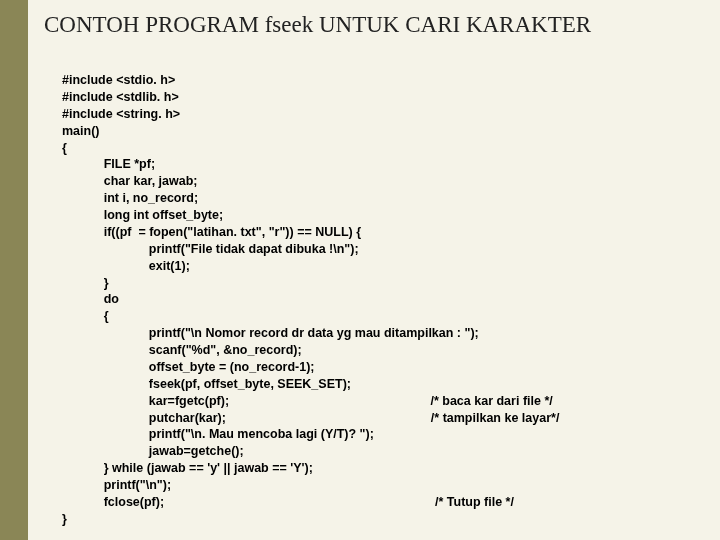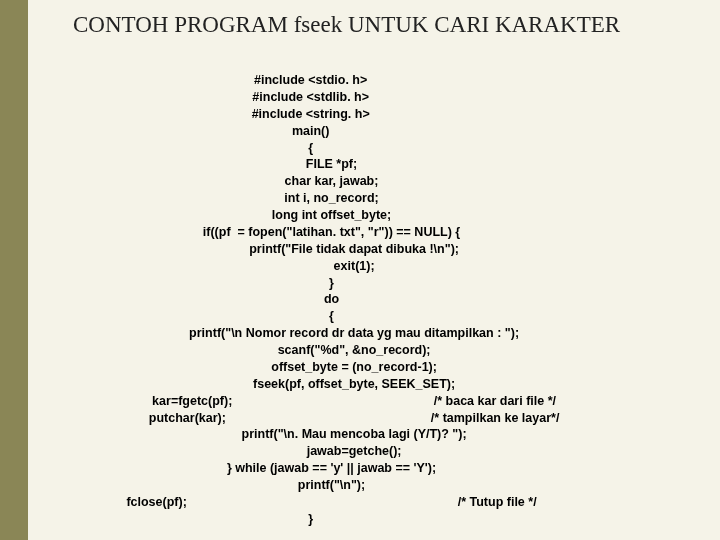--- a/index.html
+++ b/index.html
@@ -18,36 +18,35 @@
     top: 0;
     width: 28px;
     height: 540px;
     background: #8a8656;
   }
   .title {
     font-family: "Times New Roman", serif;
     font-size: 23px;
     color: #222;
     position: absolute;
-    left: 73px;
+    left: 44px;
     top: 12px;
     font-weight: normal;
   }
   .code {
     position: absolute;
     left: 62px;
     top: 72px;
     font-family: Arial, sans-serif;
     font-size: 12.5px;
     font-weight: bold;
     color: #000;
     line-height: 1.35;
     white-space: pre;
     tab-size: 8;
-    text-align: center;
   }
 </style>
 </head>
 <body>
 
 <div class="accent-bar"></div>
 
 <div class="title">CONTOH PROGRAM fseek UNTUK CARI KARAKTER</div>
 
 <div class="code"><span>#include &lt;stdio. h&gt;</span>

